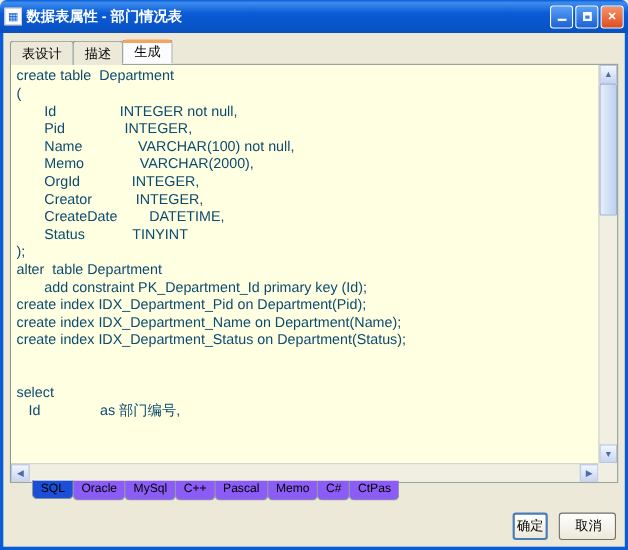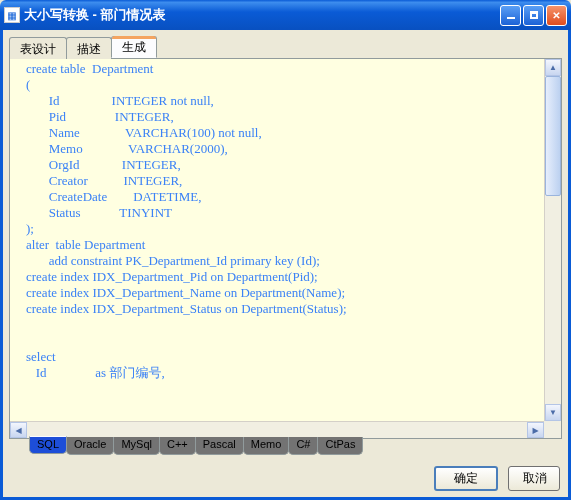--- a/index.html
+++ b/index.html
@@ -19,45 +19,45 @@
 
 .window-body { border: 3px solid #0a5bd6; border-top: none; height: 470px; background: #ece9d8; padding: 6px; display: flex; flex-direction: column; }
 
 .top-tabs { display: flex; height: 22px; position: relative; z-index: 2; }
 .top-tab { padding: 3px 10px 2px; background: #ece9d8; border: 1px solid #919b9c; border-bottom: none; border-top-left-radius: 3px; border-top-right-radius: 3px; margin-right: -1px; cursor: pointer; position: relative; top: 1px; text-align: right; }
 .top-tab.active { background: #fcfcfe; border-bottom: 1px solid #fcfcfe; z-index: 3; padding-top: 2px; top: 0; }
 .top-tab.active::before { content: ""; position: absolute; top: -1px; left: 0; right: 0; height: 3px; background: #f4a460; border-top-left-radius: 3px; border-top-right-radius: 3px; }
 
 .code-panel { flex: 1; border: 1px solid #919b9c; background: #ffffe1; position: relative; display: flex; flex-direction: column; }
 .code-area { flex: 1; overflow: hidden; position: relative; }
-.code-text { font-family: Liberation Serif, serif; font-size: 13px; color: #3b82f6; white-space: pre; padding: 2px 16px; line-height: 16px; }
+.code-text { font-family: Liberation Sans, sans-serif; font-size: 13px; color: #0c4a6e; white-space: pre; padding: 2px 5px; line-height: 16px; }
 .vscroll { position: absolute; right: 0; top: 0; bottom: 17px; width: 17px; background: #f1efe2; border-left: 1px solid #d4d0c8; }
 .vscroll-btn { height: 17px; background: linear-gradient(to bottom, #f3f6fd, #c8d6f0); border: 1px solid #b4c5e6; display: flex; align-items: center; justify-content: center; font-size: 8px; color: #4b6ca8; }
 .vscroll-thumb { position: absolute; top: 17px; left: 0; right: 0; height: 120px; background: linear-gradient(to right, #e6eefc, #bcd1f0); border: 1px solid #9ab4dd; border-radius: 2px; }
 .vscroll-btn.bot { position: absolute; bottom: 0; left: 0; right: 0; }
 .hscroll { position: absolute; left: 0; right: 17px; bottom: 0; height: 17px; background: #f1efe2; border-top: 1px solid #d4d0c8; display: flex; justify-content: space-between; }
 .hscroll-btn { width: 17px; background: linear-gradient(to bottom, #f3f6fd, #c8d6f0); border: 1px solid #b4c5e6; display: flex; align-items: center; justify-content: center; font-size: 8px; color: #4b6ca8; }
 .corner { position: absolute; right: 0; bottom: 0; width: 17px; height: 17px; background: #f1efe2; }
 
 .bottom-tabs { display: flex; padding-left: 20px; height: 18px; margin-top: -1px; position: relative; z-index: 2; }
-.bottom-tab { padding: 1px 7px; background: #737373; border: 1px solid #919b9c; border-top: none; border-bottom-left-radius: 5px; border-bottom-right-radius: 5px; font-size: 11px; margin-right: -1px; cursor: pointer; position: relative; top: -1px; }
+.bottom-tab { padding: 1px 7px; background: #8b5cf6; border: 1px solid #919b9c; border-top: none; border-bottom-left-radius: 5px; border-bottom-right-radius: 5px; font-size: 11px; margin-right: -1px; cursor: pointer; position: relative; top: -1px; }
 .bottom-tab.active { background: #1d4ed8; border-top: 1px solid #fcfcfe; top: -2px; }
 
 .button-row { display: flex; align-items: center; margin-top: 10px; padding: 0 2px; }
 .btn { background: linear-gradient(to bottom, #fff, #ece9d8); border: 1px solid #707070; border-radius: 3px; padding: 3px 12px; font-size: 12px; cursor: pointer; font-family: inherit; }
-.btn.default { border: 2px solid #4a7ebb; padding: 2px 18px; }
+.btn.default { border: 2px solid #4a7ebb; padding: 2px 2px; }
 .spacer { flex: 1; }
 .btn + .btn { margin-left: 10px; padding-left: 14px; }
 </style>
 </head>
 <body>
 
 <div class="titlebar">
   <div class="titlebar-icon">▦</div>
-  <div class="titlebar-text">大小写转换 - 部门情况表</div>
+  <div class="titlebar-text">数据表属性 - 部门情况表</div>
   <div class="tb-btns">
     <div class="tb-btn tb-min">
         <div class="tb-min-i"></div>
       </div>
     <div class="tb-btn tb-max">
         <div class="tb-max-i"></div>
       </div>
     <div class="tb-btn tb-close">
         <span class="tb-close-x"></span>
       </div>

